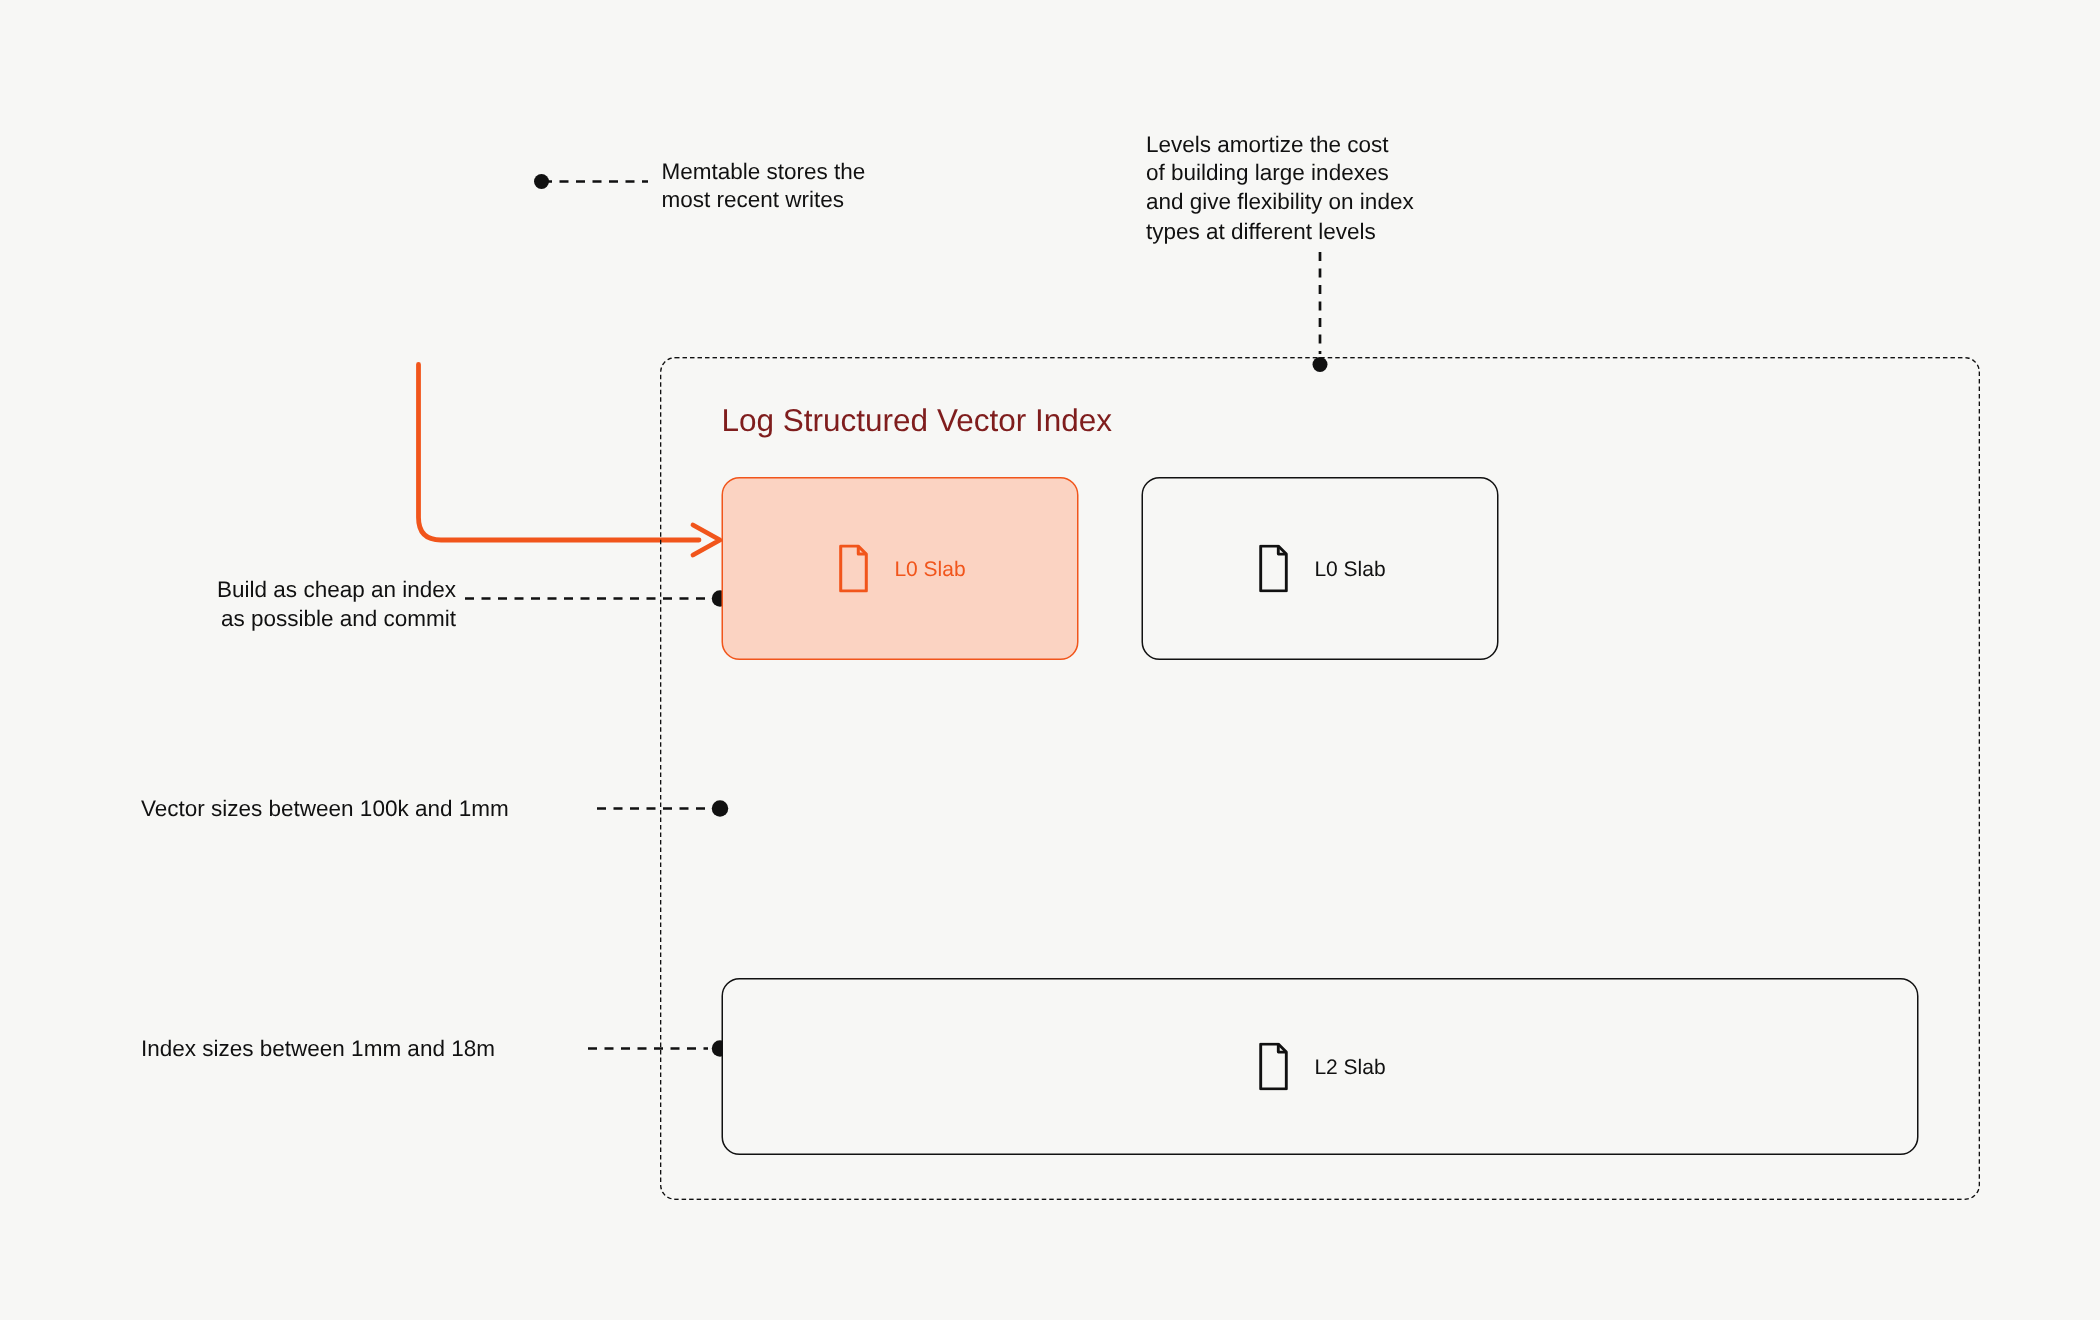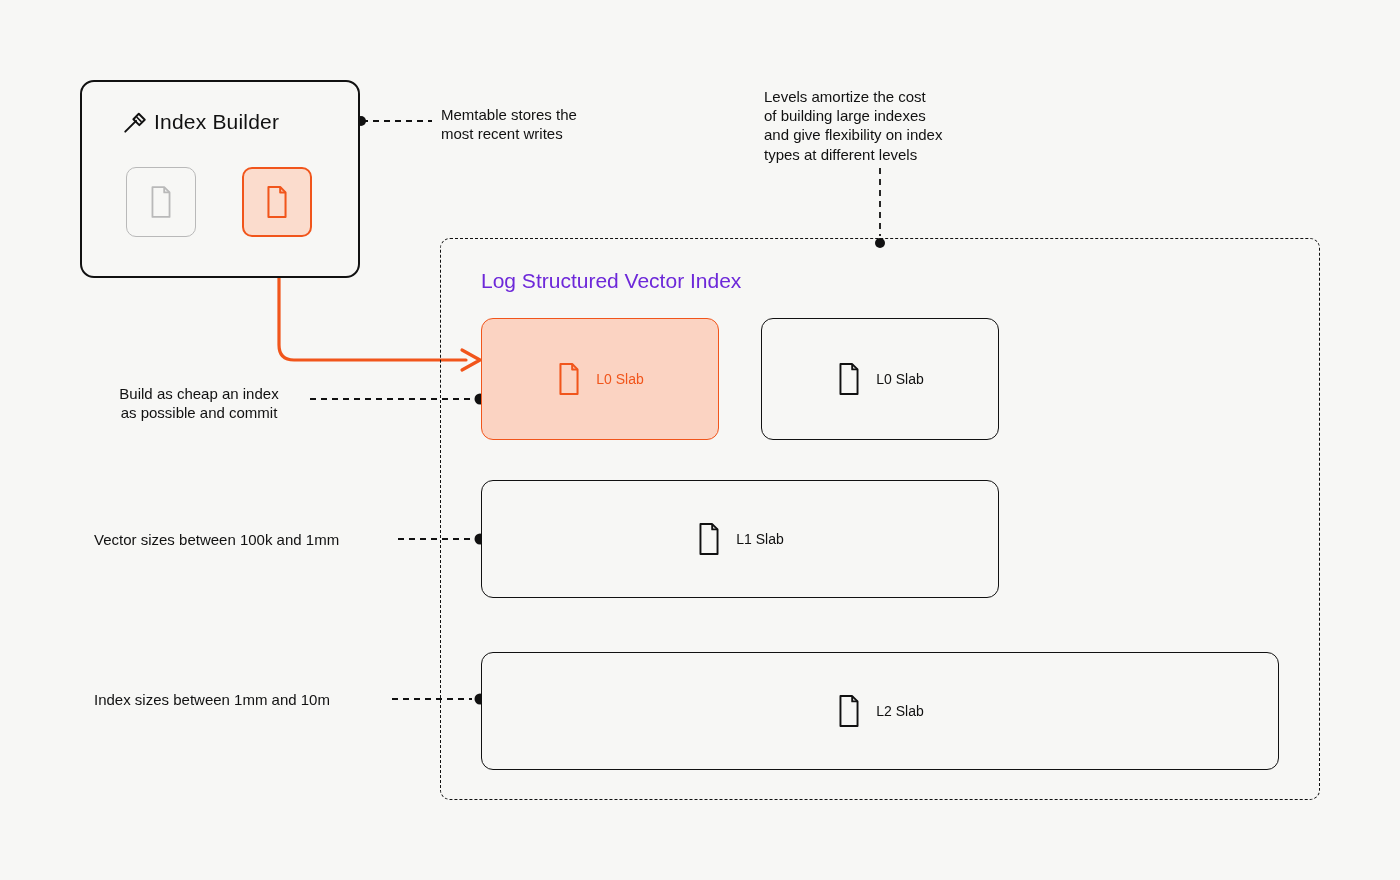--- a/index.html
+++ b/index.html
@@ -88,21 +88,21 @@
     border: 1.6px dashed #111111;
     border-radius: 10px;
     box-sizing: border-box;
     background: transparent;
   }
   .lsm-title {
     position: absolute;
     left: 481px;
     top: 269px;
     font-size: 21px;
-    color: #6d28d9;
+    color: #7f1d1d;
   }
 
   
   .slab {
     position: absolute;
     border: 1.8px solid #111111;
     border-radius: 12px;
     background: #f7f7f5;
     box-sizing: border-box;
     display: flex;
@@ -131,21 +131,21 @@
   
   .note {
     position: absolute;
     font-size: 15px;
     line-height: 1.28;
     color: #111111;
     white-space: pre-line;
   }
   #note-memtable { left: 441px; top: 105px; width: 200px; }
   #note-levels   { left: 764px; top: 87px;  width: 240px; }
-  #note-build    { left: 94px;  top: 384px; width: 210px; text-align: center; }
+  #note-build    { left: 94px;  top: 384px; width: 210px; text-align: right; }
   #note-l1       { left: 94px;  top: 530px; width: 300px; }
   #note-l2       { left: 94px;  top: 690px; width: 300px; }
 </style>
 </head>
 <body>
 
 <div id="stage">
 
   <svg id="svg-layer" viewBox="0 0 1400 880">
 
@@ -173,82 +173,53 @@
       <line x1="392" y1="699" x2="472" y2="699" stroke="#111111" stroke-width="1.8" stroke-dasharray="6 5"></line>
       <circle cx="480" cy="699" r="5.5" fill="#111111"></circle>
     </g>
 
     <g>
       <path d="M 279 243 L 279 345 Q 279 360 294 360 L 466 360" fill="none" stroke="#f1551b" stroke-width="3.2" stroke-linecap="round"></path>
       <path d="M 462 350 L 480 360 L 462 370" fill="none" stroke="#f1551b" stroke-width="3.2" stroke-linecap="round" stroke-linejoin="round"></path>
     </g>
   </svg>
 
-  <div class="builder-box">
-    <svg class="hammer-icon" width="26" height="26" viewBox="0 0 24 24">
-      <path d="M3 20 L13 10" stroke="#111111" stroke-width="1.8" fill="none" stroke-linecap="round"></path>
-      <path d="M10.5 8.5 L15.5 3.5 L21 9 L16 14 Z" stroke="#111111" stroke-width="1.8" fill="none" stroke-linejoin="round"></path>
-      <path d="M13.5 6.5 L18 11" stroke="#111111" stroke-width="1.5" fill="none"></path>
-    </svg>
-    <div class="builder-title" style="left:72px;">Index Builder</div>
-
-    <div class="doc-slot empty">
-      <svg class="glyph" width="26" height="32" viewBox="0 0 24 30">
-        <path d="M4 1 H15 L20 6 V29 H4 Z" fill="none" stroke="#b9b9b9" stroke-width="1.7" stroke-linejoin="round"></path>
-        <path d="M15 1 V6 H20" fill="none" stroke="#b9b9b9" stroke-width="1.7" stroke-linejoin="round"></path>
-      </svg>
-    </div>
-
-    <div class="doc-slot filled">
-      <svg class="glyph" width="26" height="32" viewBox="0 0 24 30">
-        <path d="M4 1 H15 L20 6 V29 H4 Z" fill="none" stroke="#f1551b" stroke-width="1.9" stroke-linejoin="round"></path>
-        <path d="M15 1 V6 H20" fill="none" stroke="#f1551b" stroke-width="1.9" stroke-linejoin="round"></path>
-      </svg>
-    </div>
-  </div>
 
   <div class="lsm-box"></div>
   <div class="lsm-title">Log Structured Vector Index</div>
 
   <div class="slab hot" id="slab-l0-hot">
     <svg width="26" height="32" viewBox="0 0 24 30">
       <path d="M4 1 H15 L20 6 V29 H4 Z" fill="none" stroke="#f1551b" stroke-width="1.9" stroke-linejoin="round"></path>
       <path d="M15 1 V6 H20" fill="none" stroke="#f1551b" stroke-width="1.9" stroke-linejoin="round"></path>
     </svg>
     <span class="label">L0 Slab</span>
   </div>
 
   <div class="slab" id="slab-l0">
     <svg width="26" height="32" viewBox="0 0 24 30">
       <path d="M4 1 H15 L20 6 V29 H4 Z" fill="none" stroke="#111111" stroke-width="1.8" stroke-linejoin="round"></path>
       <path d="M15 1 V6 H20" fill="none" stroke="#111111" stroke-width="1.8" stroke-linejoin="round"></path>
     </svg>
     <span class="label">L0 Slab</span>
   </div>
 
-  <div class="slab" id="slab-l1">
-    <svg width="26" height="32" viewBox="0 0 24 30">
-      <path d="M4 1 H15 L20 6 V29 H4 Z" fill="none" stroke="#111111" stroke-width="1.8" stroke-linejoin="round"></path>
-      <path d="M15 1 V6 H20" fill="none" stroke="#111111" stroke-width="1.8" stroke-linejoin="round"></path>
-    </svg>
-    <span class="label">L1 Slab</span>
-  </div>
 
   <div class="slab" id="slab-l2">
     <svg width="26" height="32" viewBox="0 0 24 30">
       <path d="M4 1 H15 L20 6 V29 H4 Z" fill="none" stroke="#111111" stroke-width="1.8" stroke-linejoin="round"></path>
       <path d="M15 1 V6 H20" fill="none" stroke="#111111" stroke-width="1.8" stroke-linejoin="round"></path>
     </svg>
     <span class="label">L2 Slab</span>
   </div>
 
   <div class="note" id="note-levels">Levels amortize the cost
 of building large indexes
 and give flexibility on index
 types at different levels</div>
   <div class="note" id="note-memtable">Memtable stores the
 most recent writes</div>
   <div class="note" id="note-build">Build as cheap an index
 as possible and commit</div>
   <div class="note" id="note-l1">Vector sizes between 100k and 1mm</div>
-  <div class="note" id="note-l2">Index sizes between 1mm and 10m</div>
+  <div class="note" id="note-l2">Index sizes between 1mm and 18m</div>
 
 </div>
 
 </body></html>

